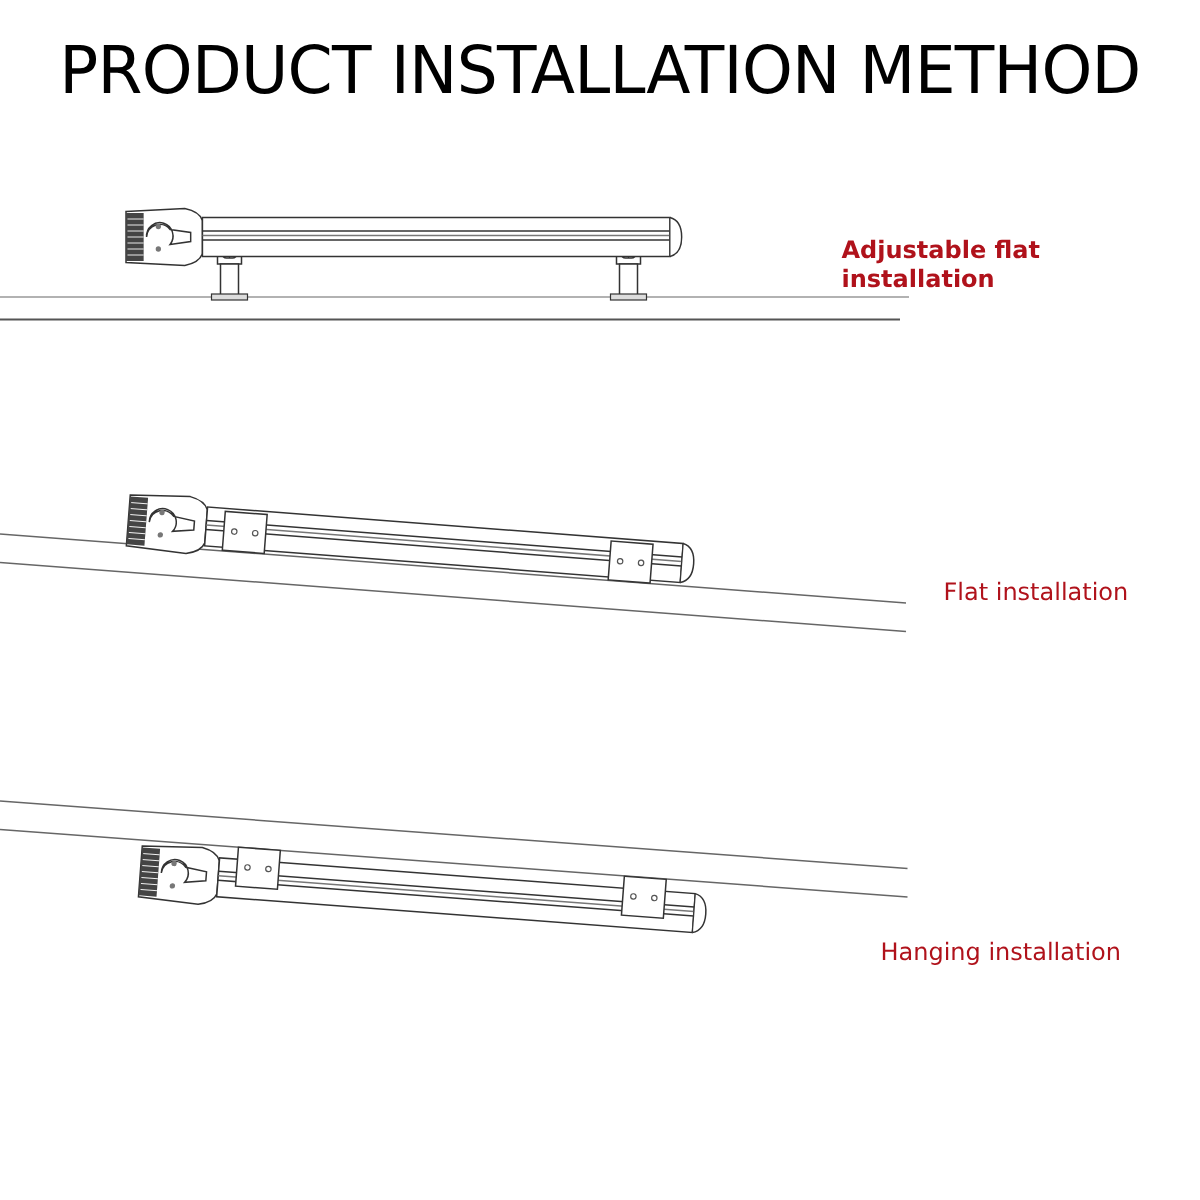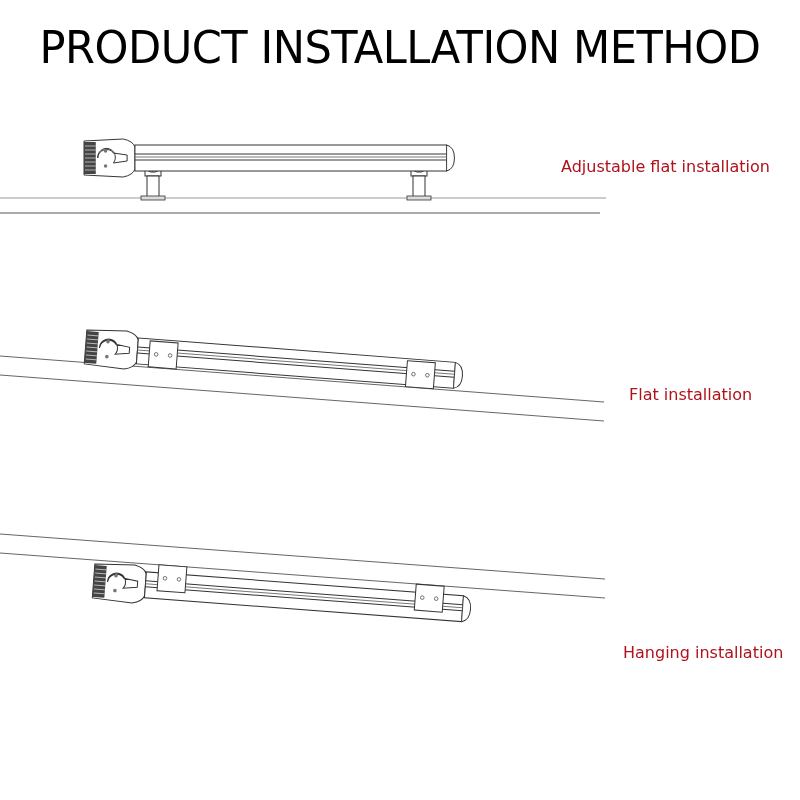--- a/index.html
+++ b/index.html
@@ -1,21 +1,21 @@
 <!DOCTYPE html>
 <html><head>
 <meta charset="utf-8">
 <style>
   html, body { margin:0; padding:0; background:#ffffff; }
   body { width:800px; height:800px; position:relative; overflow:hidden; font-family:"DejaVu Sans", sans-serif; }
   .title { position:absolute; left:0; top:22px; width:800px; text-align:center; font-family:"DejaVu Sans", sans-serif; font-size:44px; letter-spacing:-0.5px; color:#000; transform:scaleX(0.98); font-weight:normal; }
   .label { position:absolute; color:#b0121b; font-family:"DejaVu Sans", sans-serif; font-size:16px; }
-  .lbl-1 { left:561px; top:157px; }
+  .lbl-1 { left:561px; top:157px;font-weight:bold; }
   .lbl-2 { left:629px; top:385px; }
-  .lbl-3 { left:587px; top:643px;margin-left:36px; }
+  .lbl-3 { left:587px; top:625px; }
   svg.canvas { position:absolute; left:0; top:0; }
 </style>
 </head>
 <body>
 
 <div class="title">PRODUCT INSTALLATION METHOD</div>
 
 <svg class="canvas" width="800" height="800" viewBox="0 0 800 800">
   <defs>
     <g id="fixture">

